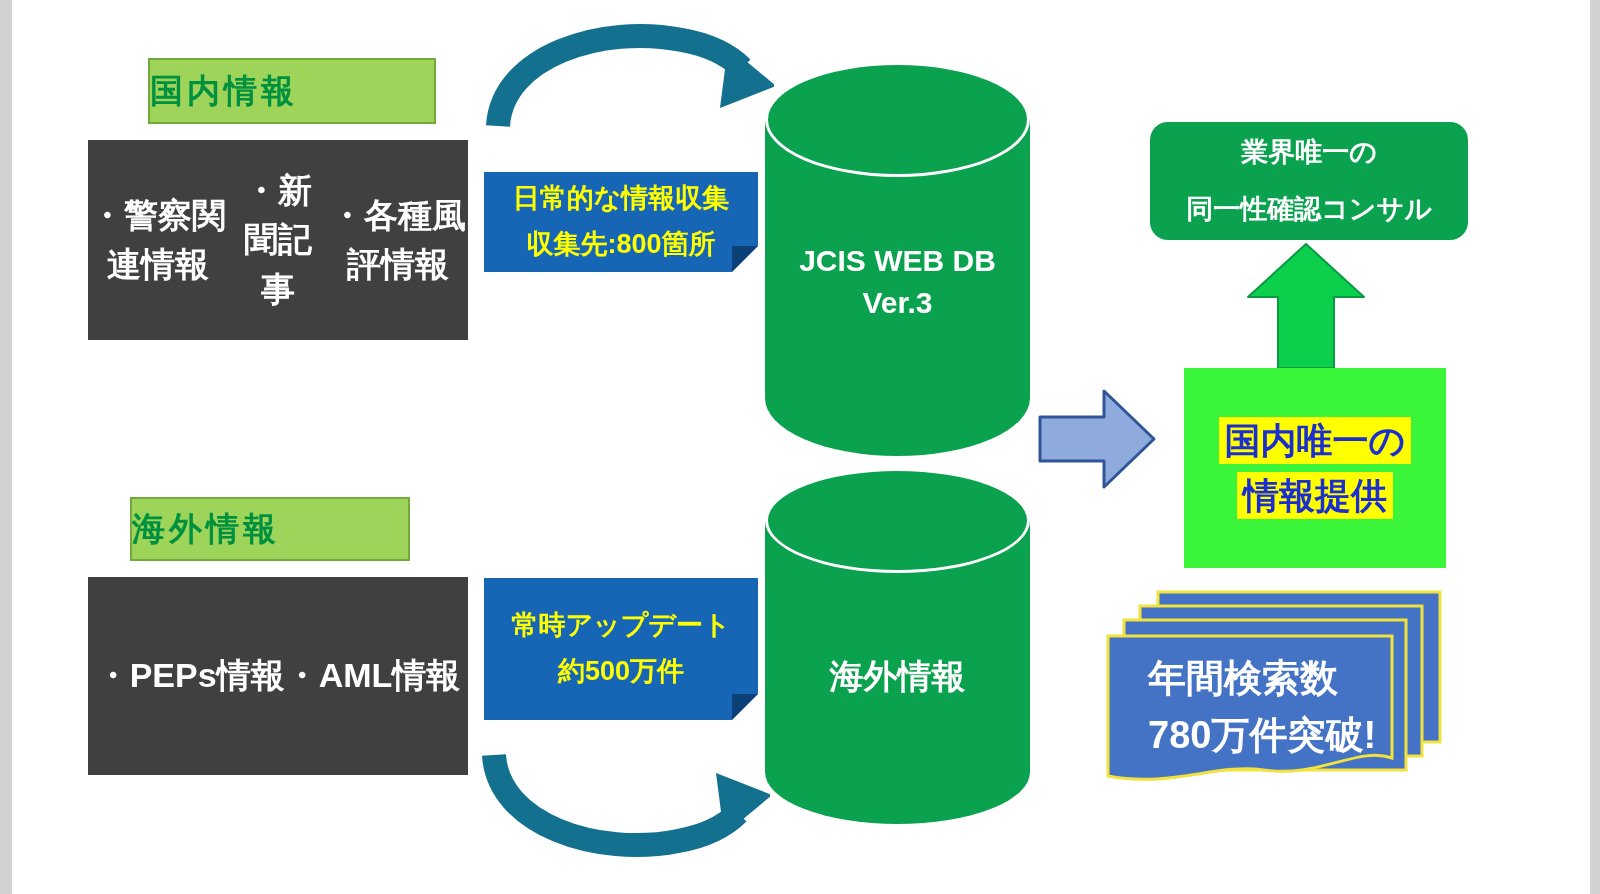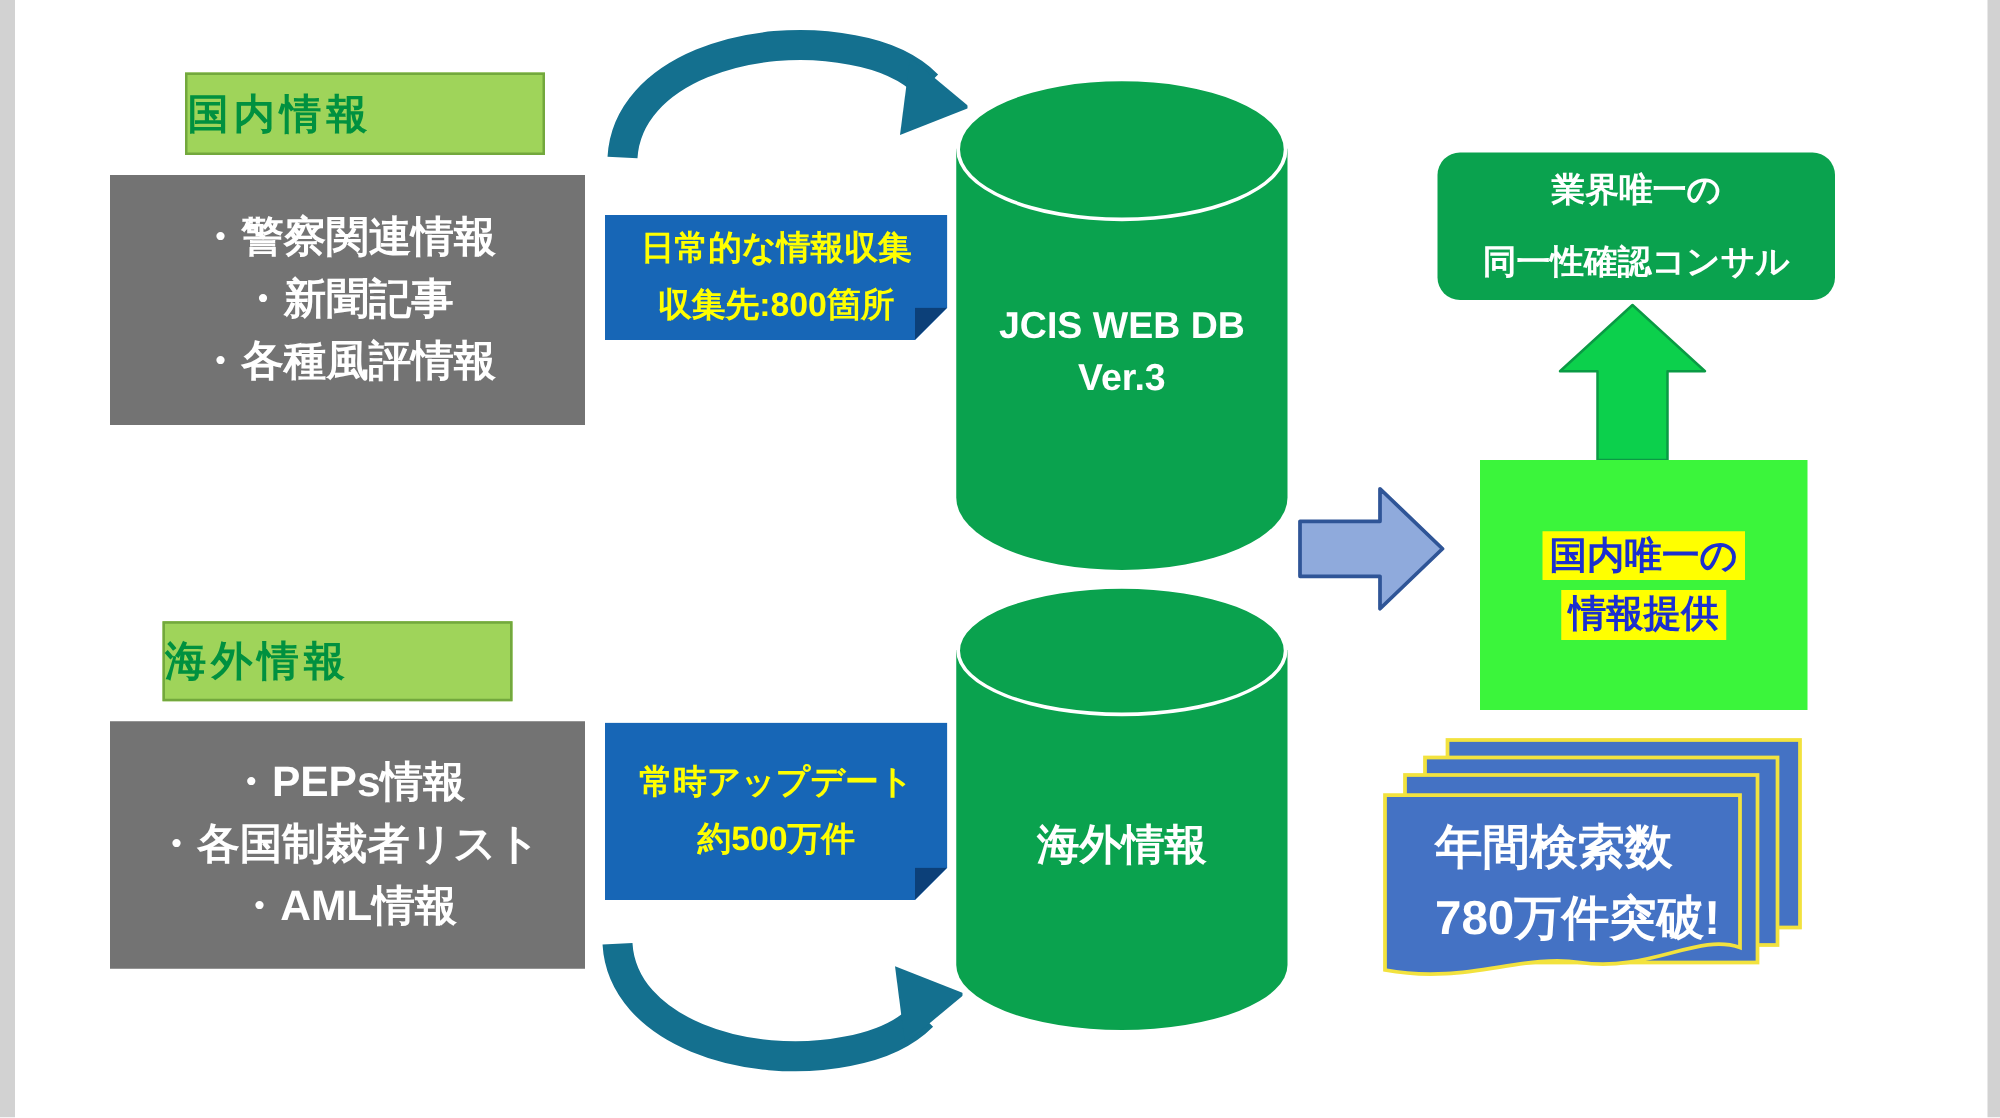--- a/index.html
+++ b/index.html
@@ -21,23 +21,23 @@
   .tag {
     background:#9fd45a;
     border:2px solid #73a83d;
     color:#00913f;
     display:flex; align-items:center; justify-content:flex-start;
     font-size:33px; letter-spacing:4px;
   }
 
   
   .gbox {
-    background:#737373;
+    background:#404040;
     color:#ffffff;
-    display:flex; flex-direction:column; align-items:center; justify-content:center;
+    display:flex; flex-direction:row; align-items:center; justify-content:center;
     font-size:34px; line-height:1.45; text-align:center;
   }
 
   
   .callout {
     background:#1766b6;
     color:#ffff00;
     display:flex; flex-direction:column; align-items:center; justify-content:center;
     font-size:27px; line-height:1.7; text-align:center;
     clip-path: polygon(0 0, 100% 0, 100% calc(100% - 26px), calc(100% - 26px) 100%, 0 100%);
@@ -73,21 +73,21 @@
   }
 
   
   .unique {
     background:#3bf53b;
     display:flex; flex-direction:column; align-items:center; justify-content:center;
     gap:8px;
   }
   .unique span {
     background:#ffff00; color:#1b2fd0;
-    font-size:30px; line-height:1.25; padding:1px 6px;
+    font-size:36px; line-height:1.25; padding:1px 6px;
   }
 
   
   .stats-text {
     color:#ffffff; font-size:38px; line-height:1.5; text-align:left;
   }
 
   svg { display:block; }
 </style>
 </head>
@@ -124,21 +124,20 @@
     <div>Ver.3</div>
   </div>
 </div>
 
 <div class="tag abs" style="left:130px; top:497px; width:280px; height:64px;">
   <span>海外情報</span>
 </div>
 
 <div class="gbox abs" style="left:88px; top:577px; width:380px; height:198px;">
   <div>・PEPs情報</div>
-  <div>・各国制裁者リスト</div>
   <div>・AML情報</div>
 </div>
 
 <div class="callout abs" style="left:484px; top:578px; width:274px; height:142px;">
   <div>常時アップデート</div>
   <div>約500万件</div>
 </div>
 
 <div class="cylinder" style="left:765px; top:468px; width:265px; height:356px;">
   <div class="cyl-body" style="top:52px; border-radius:0 0 50% 50% / 0 0 52px 52px;"></div>

